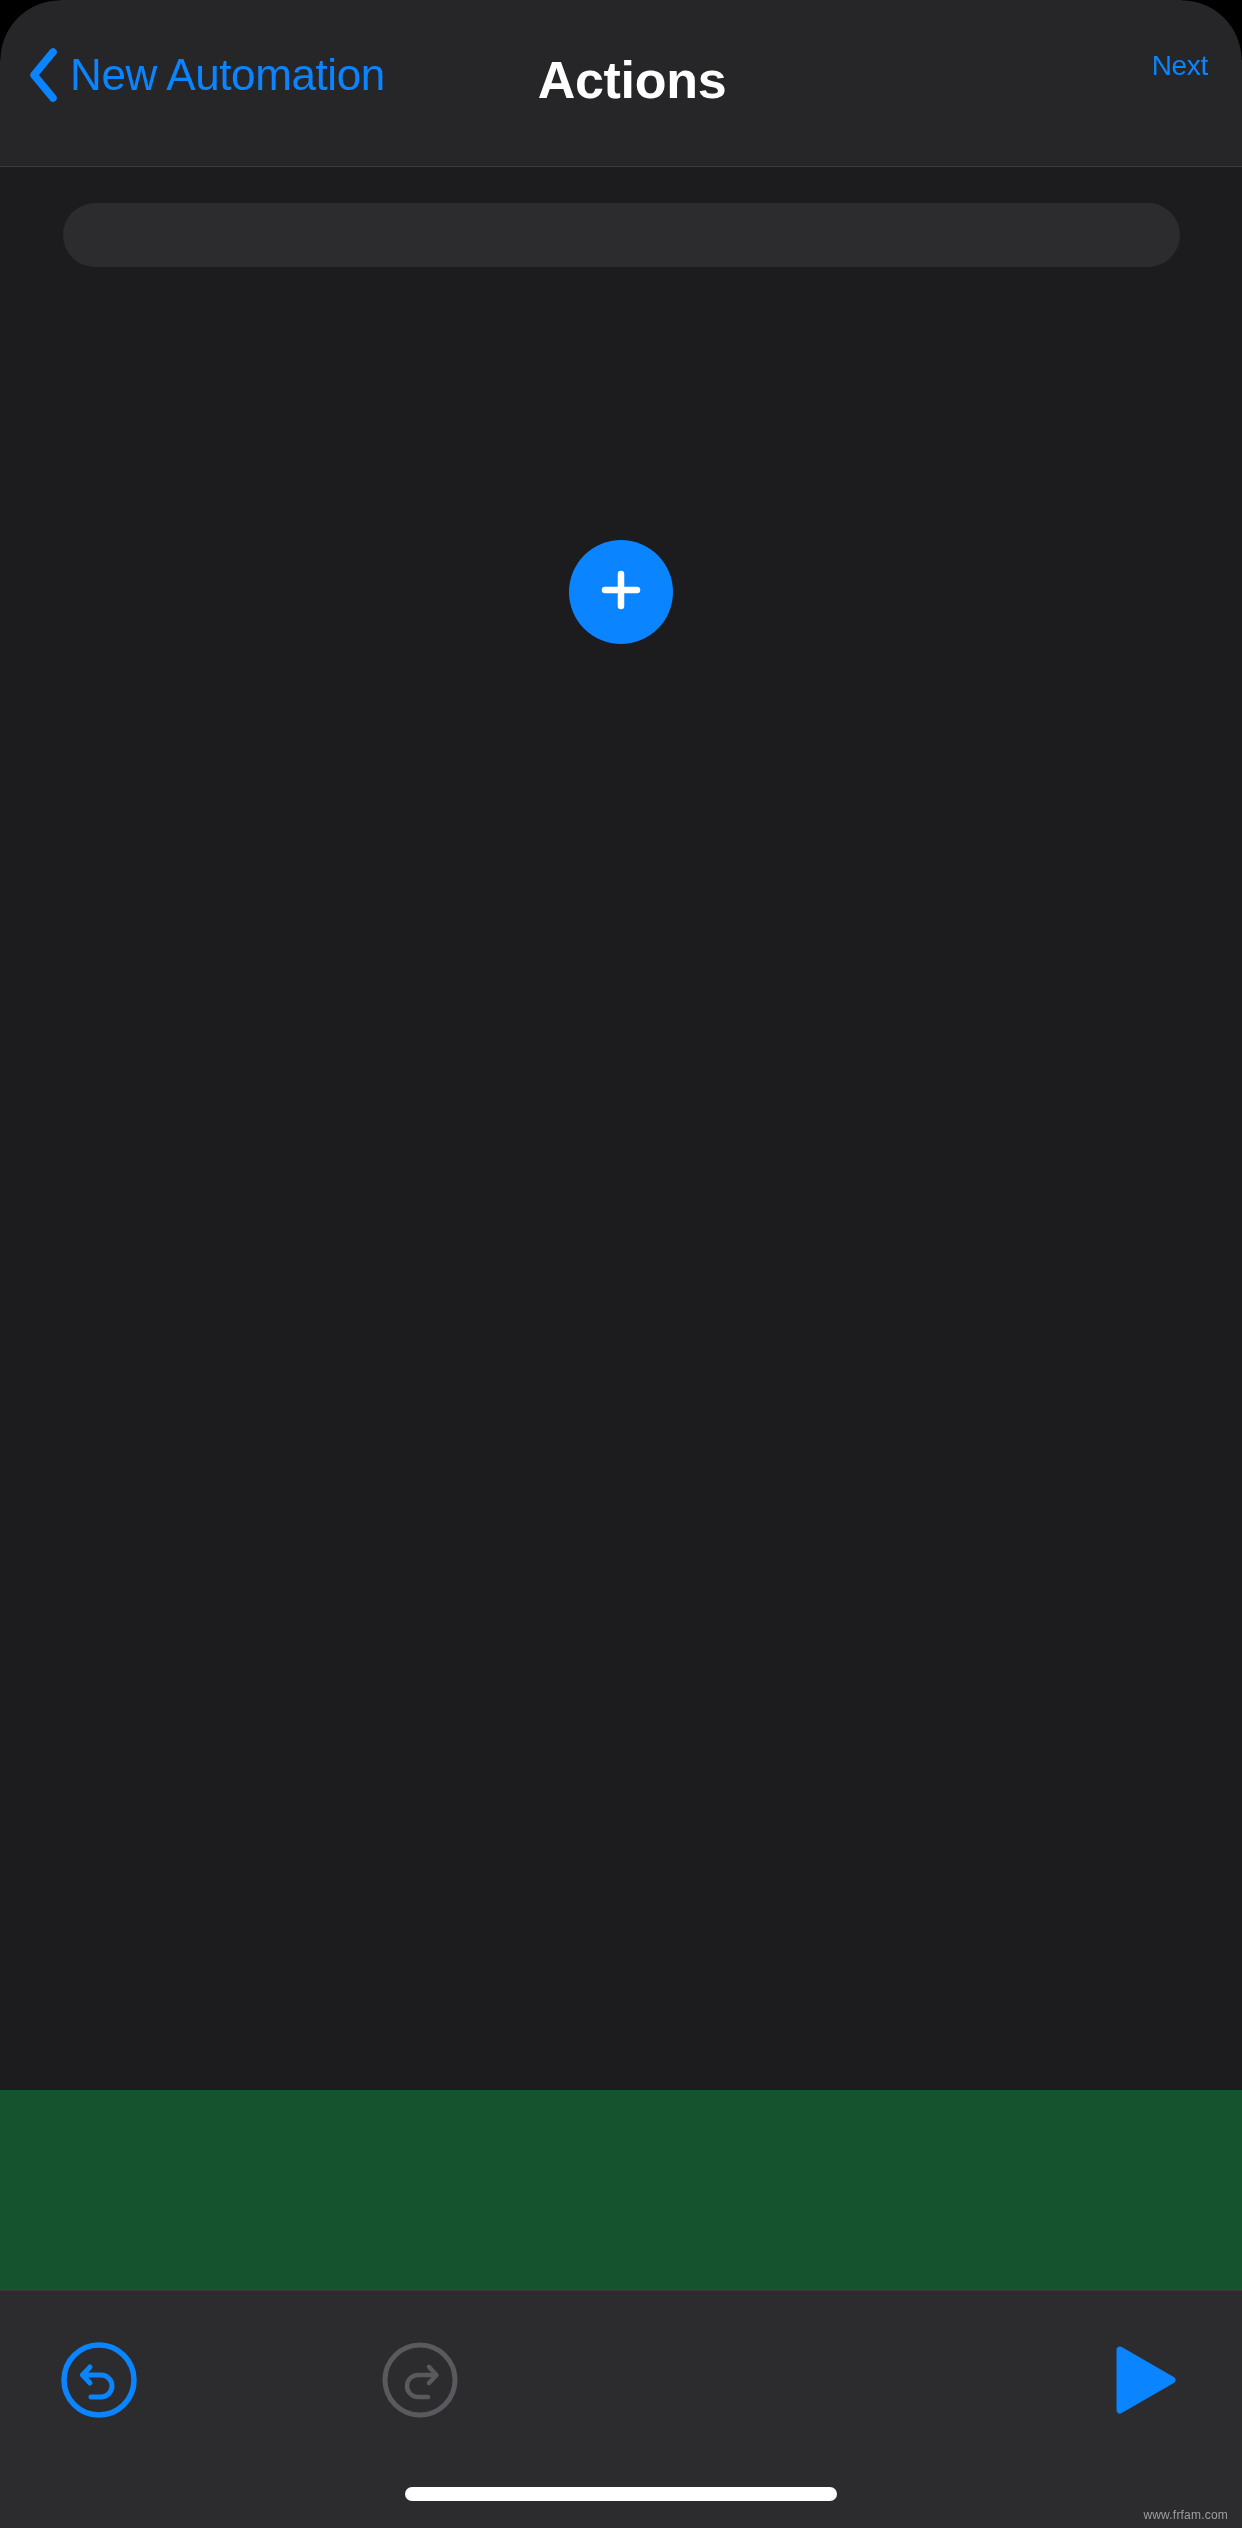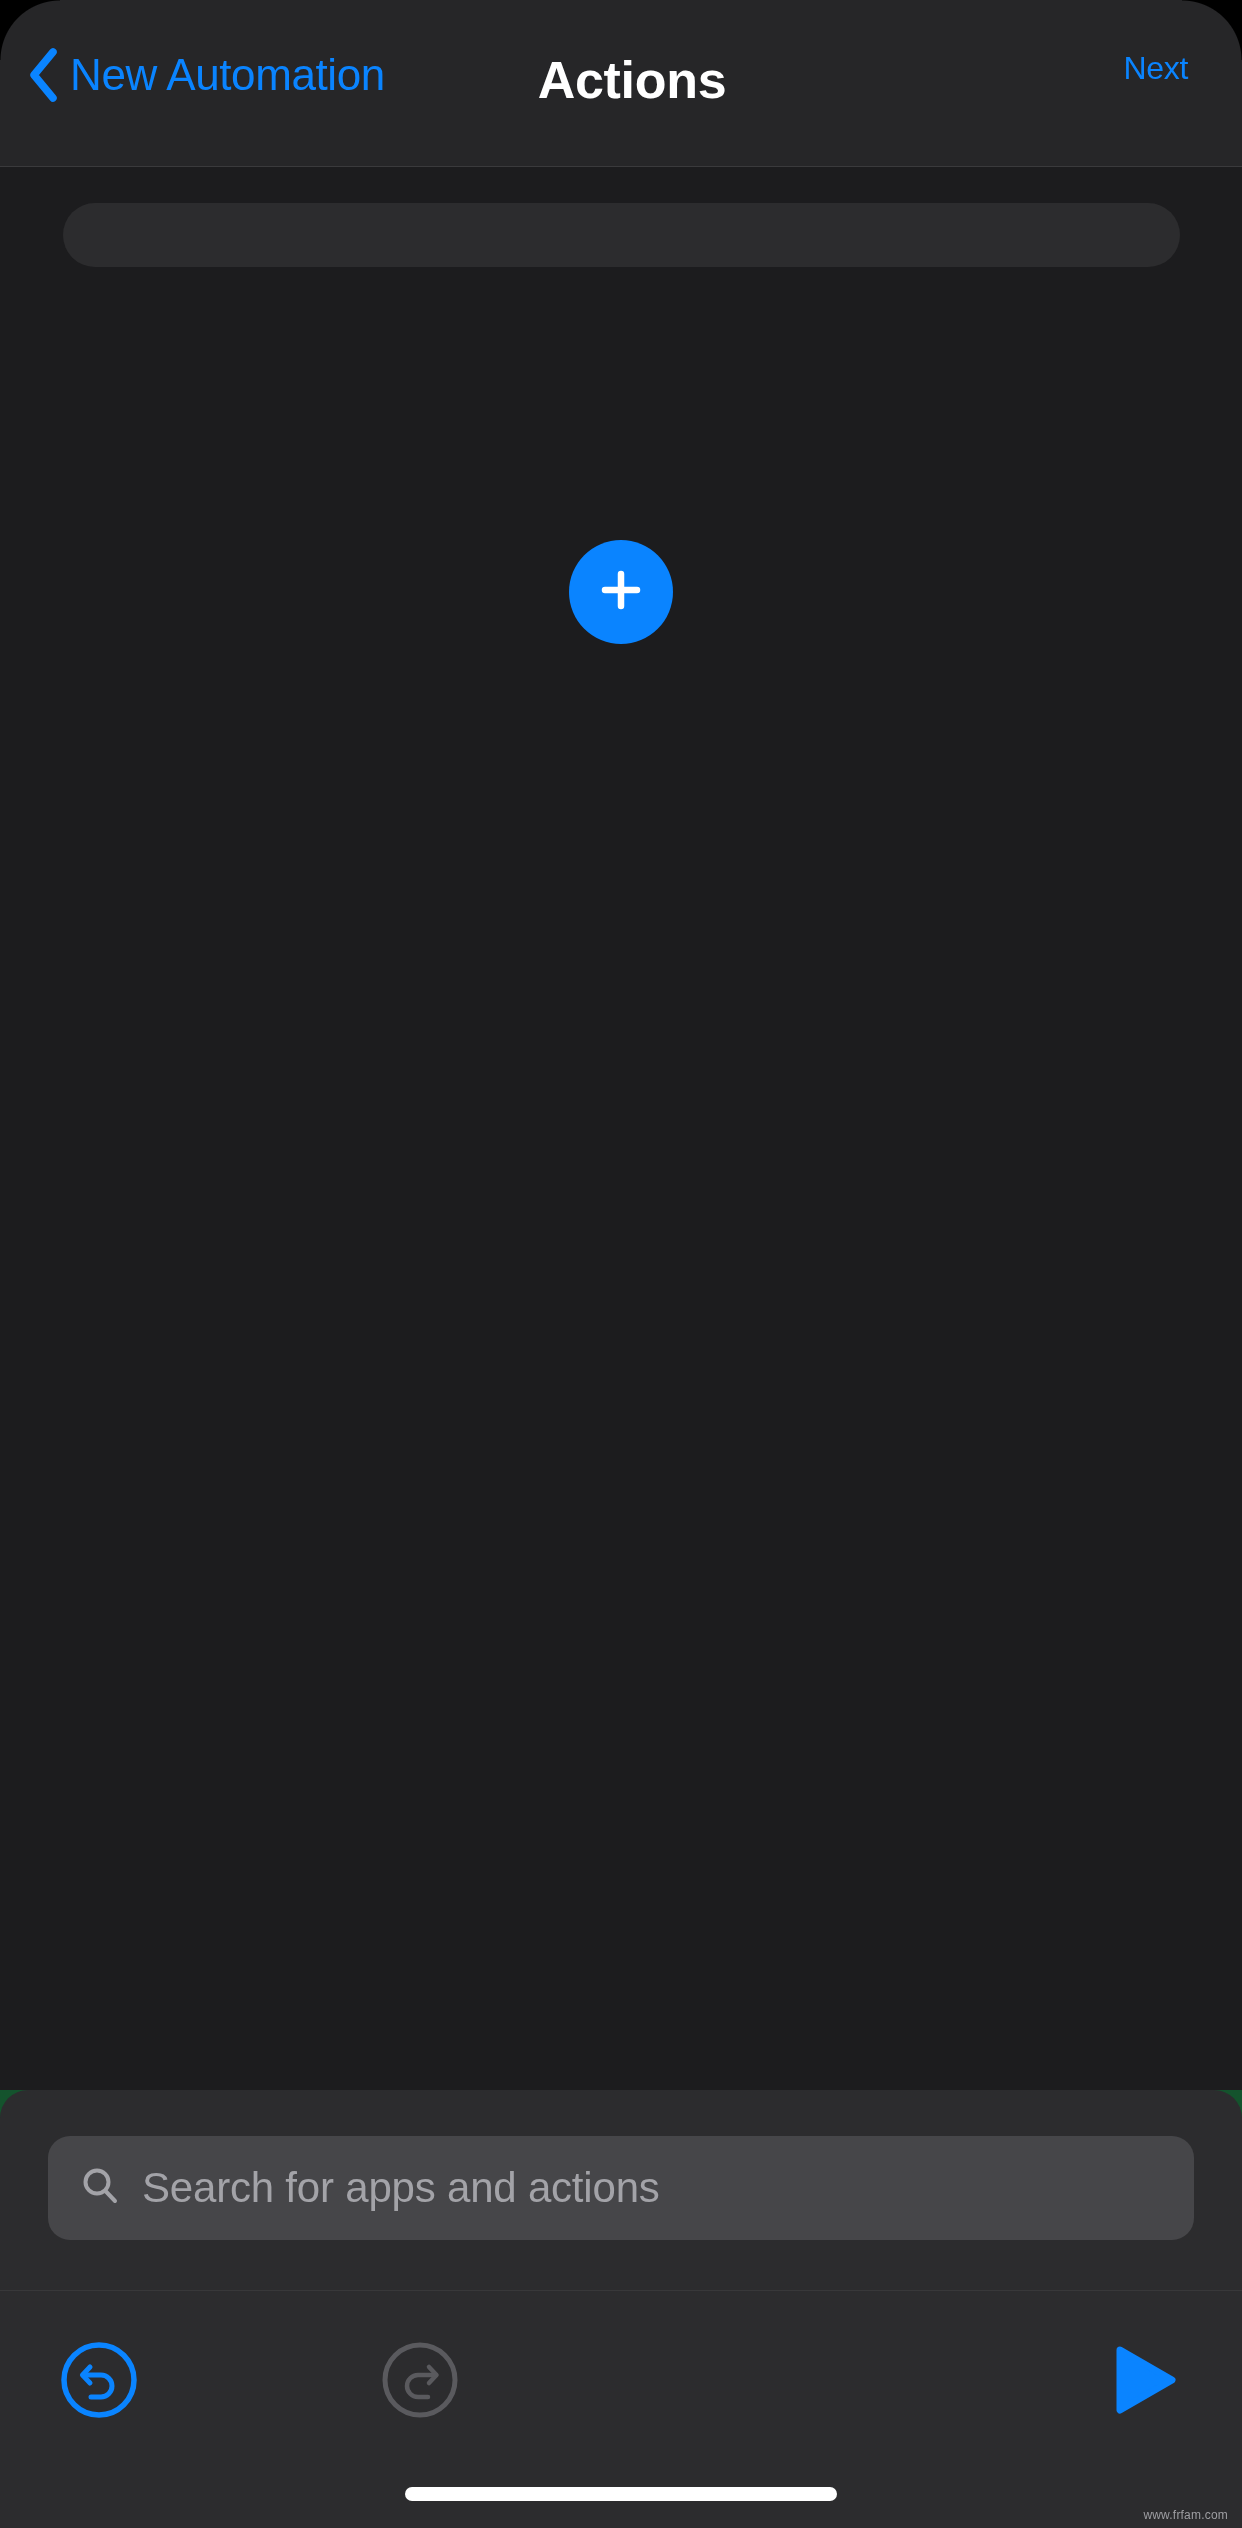--- a/index.html
+++ b/index.html
@@ -75,24 +75,24 @@
     text-align: center;
     color: #ffffff;
     font-size: 52px;
     font-weight: bold;
     letter-spacing: -0.3px;
     margin-left: 22px;
   }
 
   #next-button {
     position: absolute;
-    right: 54px;
+    right: 34px;
     top: 50px;
     color: #0a84ff;
-    font-size: 32px;
+    font-size: 28px;
     letter-spacing: -0.3px;
     cursor: pointer;
   }
 
   
   #content {
     position: absolute;
     top: 167px;
     left: 0;
     width: 1242px;
@@ -314,31 +314,20 @@
     <div id="add-button">
       <span>
         <svg width="48" height="48" viewBox="0 0 48 48" fill="none">
           <path d="M24 8 V40 M8 24 H40" stroke="#ffffff" stroke-width="6.5" stroke-linecap="round"></path>
         </svg>
       </span>
     </div>
 
   </div>
 
-  <div id="search-panel">
-    <div id="search-field">
-      <span>
-        <svg width="44" height="44" viewBox="0 0 44 44" fill="none">
-          <circle cx="19" cy="18" r="11.5" stroke="#a3a3a8" stroke-width="4"></circle>
-          <path d="M27.5 27 L37 37" stroke="#a3a3a8" stroke-width="4" stroke-linecap="round"></path>
-        </svg>
-      </span>
-      <span id="search-placeholder">Search for apps and actions</span>
-    </div>
-  </div>
 
   <div id="toolbar">
 
     <div id="undo-button">
       <svg width="78" height="78" viewBox="0 0 78 78" fill="none">
         <circle cx="39" cy="39" r="35" stroke="#0a84ff" stroke-width="5.5"></circle>
         <path d="M30 26 L22.5 34 L30 42" stroke="#0a84ff" stroke-width="5" stroke-linecap="round" stroke-linejoin="round"></path>
         <path d="M23 34 H41 a11 11 0 0 1 0 22 H31" stroke="#0a84ff" stroke-width="5" stroke-linecap="round" fill="none"></path>
       </svg>
     </div>

